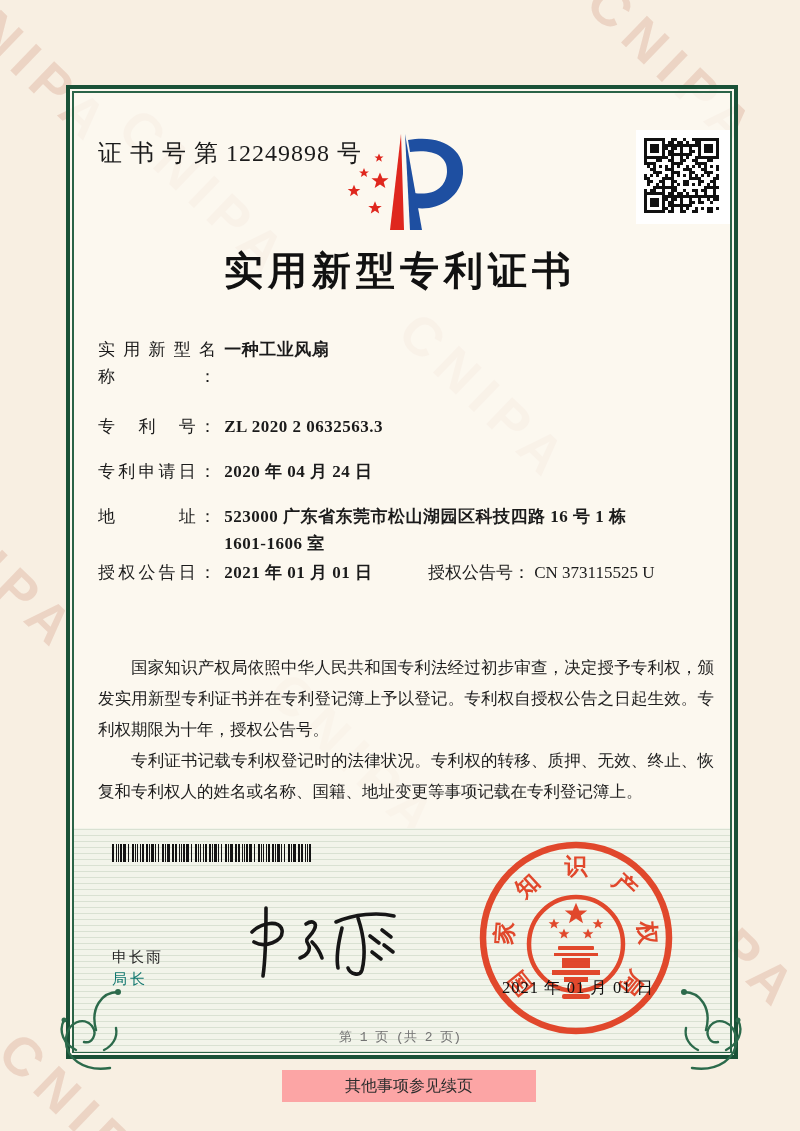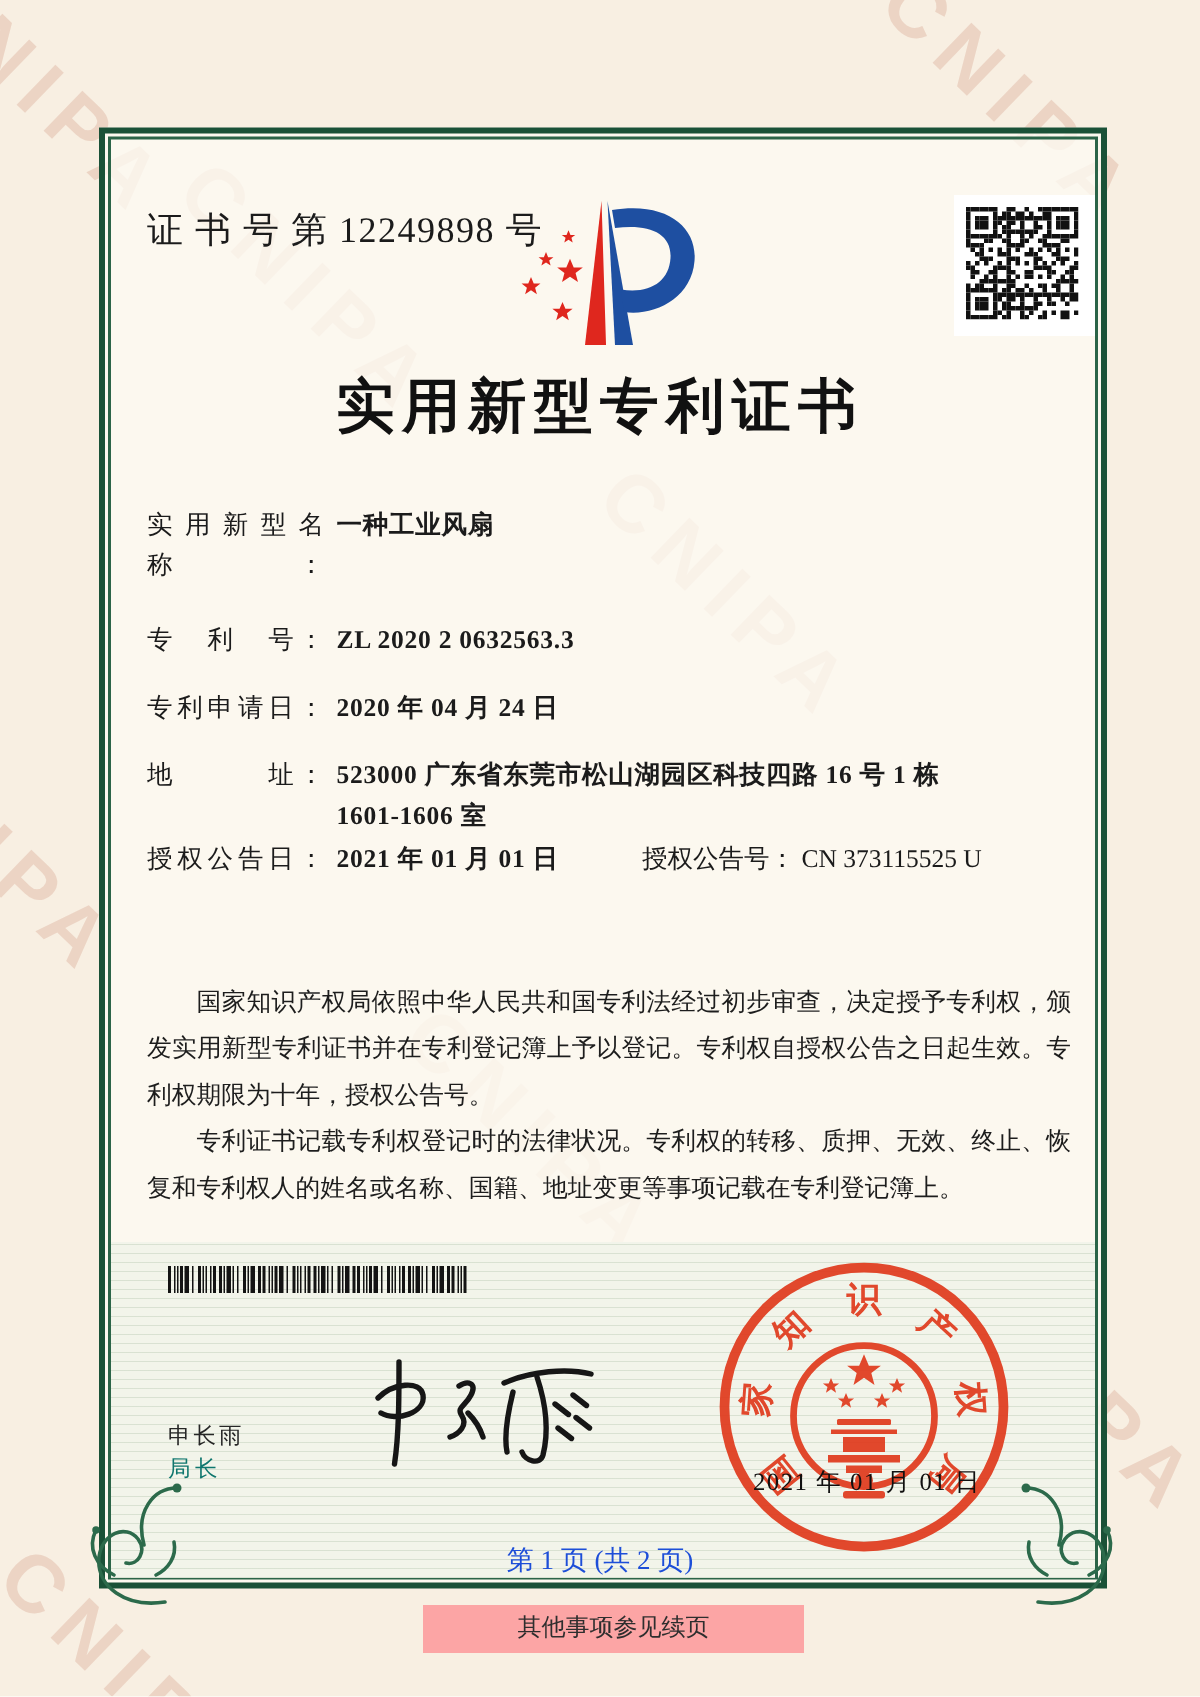--- a/index.html
+++ b/index.html
@@ -37,21 +37,21 @@
   .barcode{left:112px;top:844px;z-index:4;}
   .sig-title{left:112px;top:958px;font-family:"Liberation Sans","DejaVu Sans",sans-serif;
              font-size:15px;letter-spacing:3px;color:#0f766e;z-index:5;margin-top:12px;}
   .sig-name{left:112px;top:948px;font-family:"Liberation Sans","DejaVu Sans",sans-serif;
             font-size:15px;letter-spacing:2px;color:#262626;z-index:5;}
   .sig-svg{left:236px;top:898px;z-index:5;}
   .seal{left:478px;top:840px;width:200px;height:200px;z-index:5;opacity:0.93;}
   .seal-char{font-size:23px;font-weight:700;fill:#e03b1e;font-family:"Liberation Serif",serif;}
   .seal-date{left:494px;top:977px;width:168px;text-align:center;font-size:16.5px;color:#101010;
              z-index:6;letter-spacing:1px;}
-  .page-info{left:0;right:0;top:1028px;text-align:center;font-size:18px;color:#1d4ed8;z-index:4;}
+  .page-info{left:0;right:0;top:1028px;text-align:center;font-size:13px;color:#737373;z-index:4;font-family:Liberation Mono, monospace;}
   .note-box{left:282px;top:1070px;width:254px;height:32px;line-height:32px;background:#fca5a5;
             text-align:center;font-size:16px;color:#2e2e2e;z-index:4;}
   .flourish{z-index:5;}
   .fl-left{left:46px;top:980px;} .fl-right{left:678px;top:980px;transform:scaleX(-1);}
 </style>
 </head>
 <body>
 
 <div id="stage">
 

